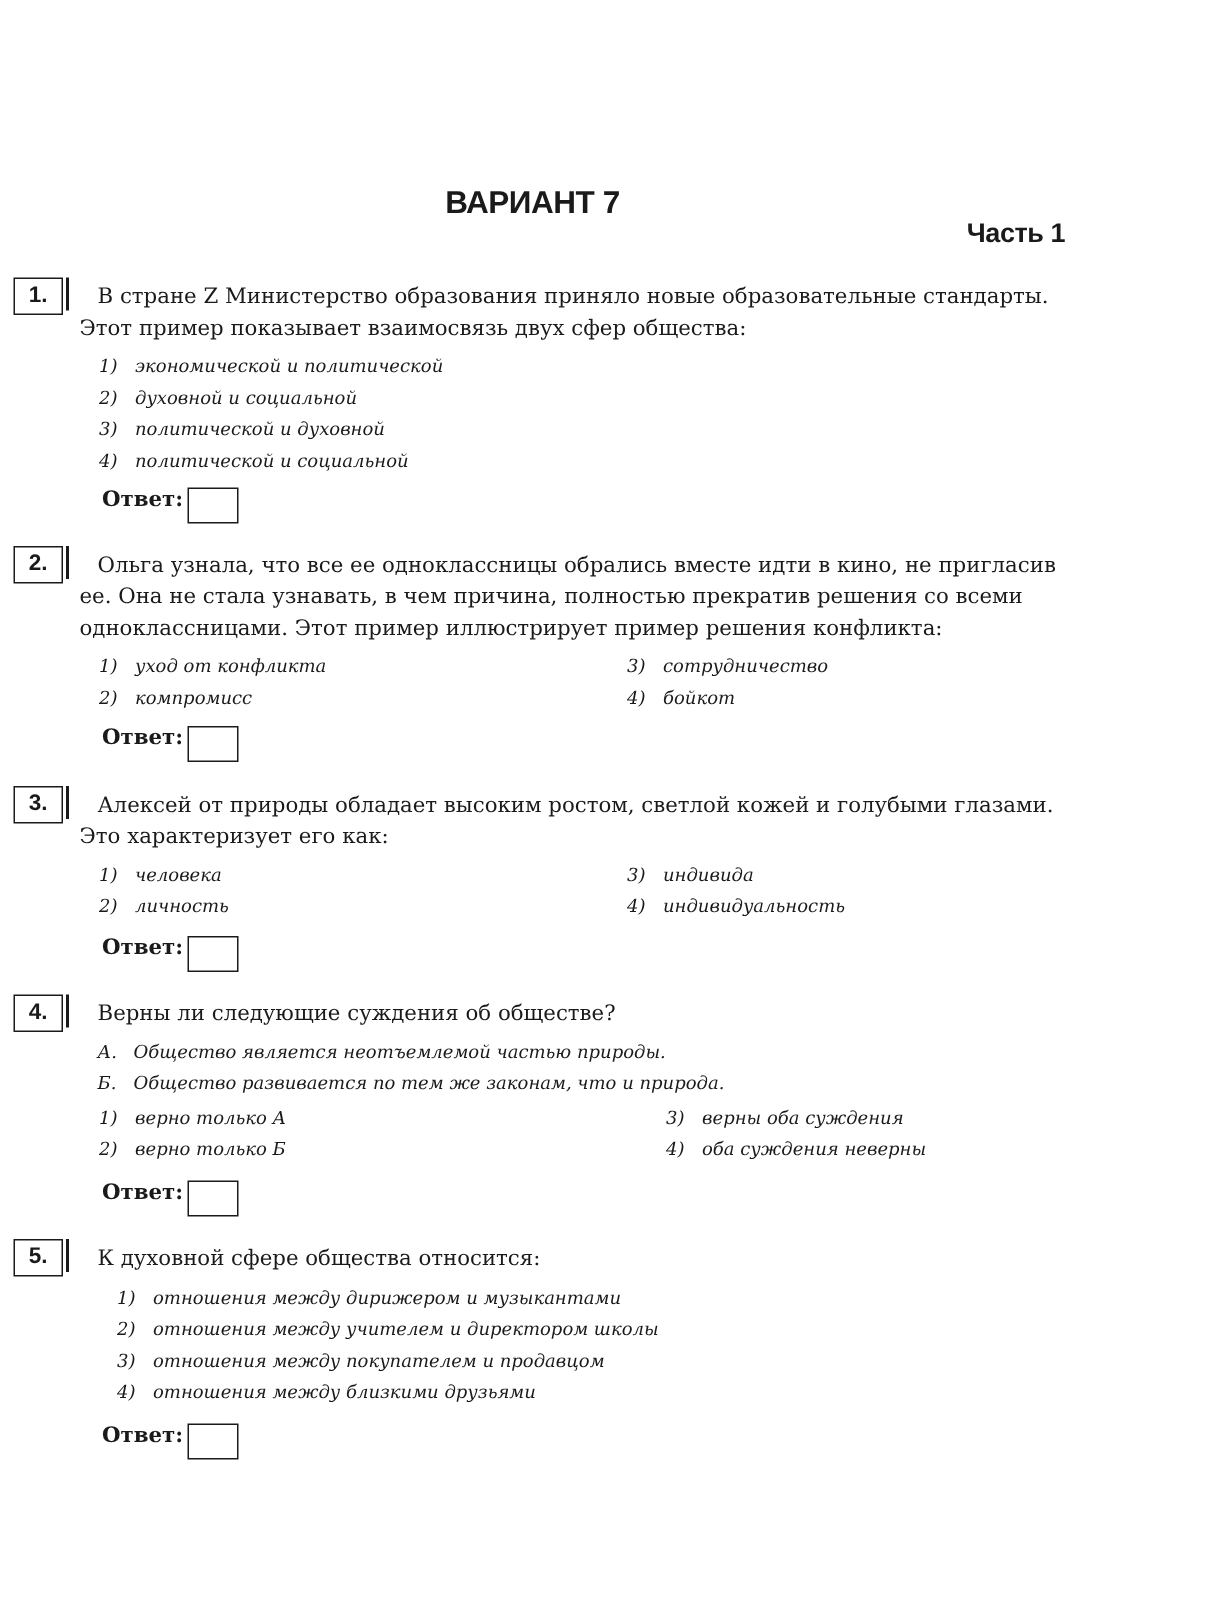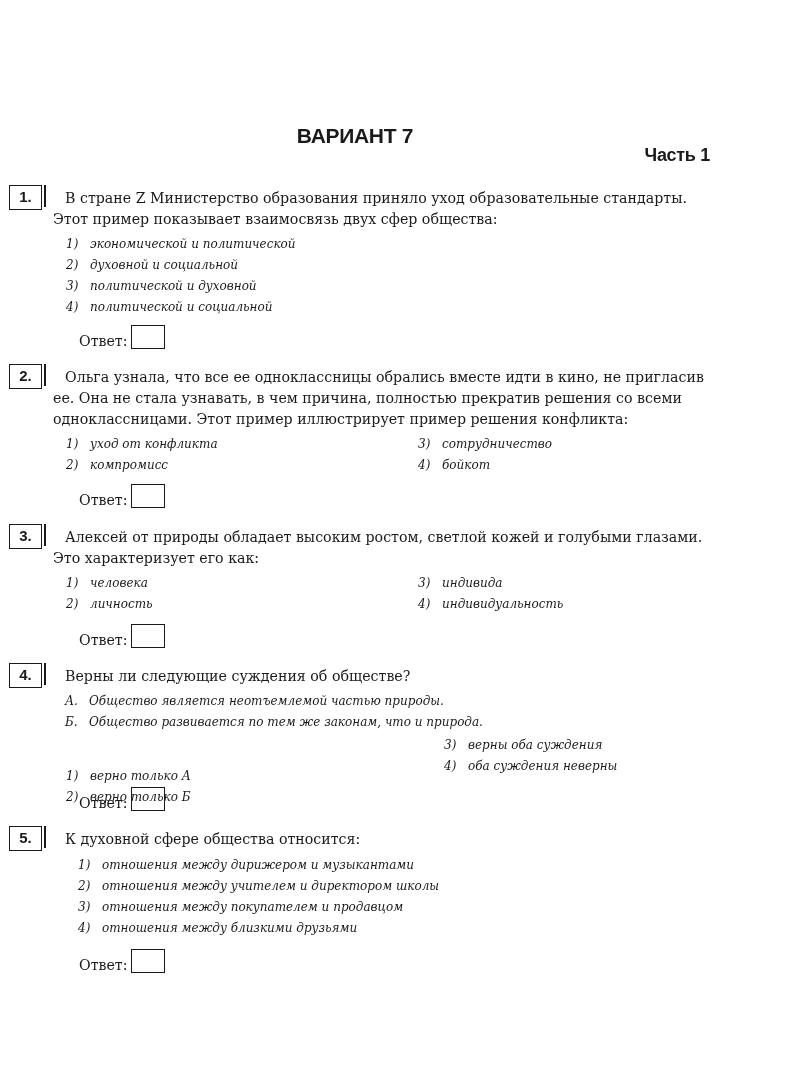--- a/index.html
+++ b/index.html
@@ -25,36 +25,36 @@
     font-family: "Liberation Sans", "DejaVu Sans", sans-serif; font-weight: bold; font-size: 15px;
     text-align: center; line-height: 22px;
   }
   .num-tick { position: absolute; left: 44px; top: 0; width: 1.6px; height: 22px; background: #1a1a1a; }
   .stem { position: absolute; left: 63px; top: 3px; width: 665px; font-size: 14.2px; line-height: 21px; }
   .stem .first { padding-left: 2px; }
   .opts { position: absolute; left: 66px; font-size: 12px; line-height: 21px; font-style: italic; }
   .opt { white-space: nowrap; height: 21px; }
   .opt .n { display: inline-block; width: 24px; }
   .opts.right { left: 418px; }
-  .answer { position: absolute; left: 79px; font-size: 14.2px; display: flex; align-items: flex-end; }
+  .answer { position: absolute; left: 68px; font-size: 14.2px; display: flex; align-items: flex-start; font-weight: bold; }
   .answer .box { width: 34px; height: 24px; border: 1.4px solid #1a1a1a; box-sizing: border-box; margin-left: 3px; }
   .stmt { height: 21px; white-space: nowrap; }
   .stmt .n { display: inline-block; width: 24px; }
 </style>
 </head>
 <body>
 
 <div class="title">ВАРИАНТ 7</div>
 <div class="subtitle">Часть 1</div>
 
 <div class="task" style="top:185px;">
   <div class="num-box">1.</div>
   <div class="num-tick"></div>
   <div class="stem">
-    <div class="first">В стране Z Министерство образования приняло уход образовательные стандарты.</div>
+    <div class="first">В стране Z Министерство образования приняло новые образовательные стандарты.</div>
     <div style="margin-left:-10px;">Этот пример показывает взаимосвязь двух сфер общества:</div>
   </div>
   <div class="opts" style="top:49px;">
     <div class="opt"><span class="n">1)</span><span>экономической и политической</span></div>
     <div class="opt"><span class="n">2)</span><span>духовной и социальной</span></div>
     <div class="opt"><span class="n">3)</span><span>политической и духовной</span></div>
     <div class="opt"><span class="n">4)</span><span>политической и социальной</span></div>
   </div>
   <div class="answer" style="top:140px;">
     <span>Ответ:</span>
@@ -108,21 +108,21 @@
 <div class="task" style="top:663px;">
   <div class="num-box">4.</div>
   <div class="num-tick"></div>
   <div class="stem">
     <div class="first">Верны ли следующие суждения об обществе?</div>
   </div>
   <div class="opts" style="top:28px; left:65px;">
     <div class="stmt"><span class="n">А.</span><span>Общество является неотъемлемой частью природы.</span></div>
     <div class="stmt"><span class="n">Б.</span><span>Общество развивается по тем же законам, что и природа.</span></div>
   </div>
-  <div class="opts" style="top:72px;margin-top:31px;">
+  <div class="opts" style="top:72px;">
     <div class="opt"><span class="n">1)</span><span>верно только А</span></div>
     <div class="opt"><span class="n">2)</span><span>верно только Б</span></div>
   </div>
   <div class="opts right" style="top:72px; left:444px;">
     <div class="opt"><span class="n">3)</span><span>верны оба суждения</span></div>
     <div class="opt"><span class="n">4)</span><span>оба суждения неверны</span></div>
   </div>
   <div class="answer" style="top:124px;">
     <span>Ответ:</span>
     <div class="box"></div>

